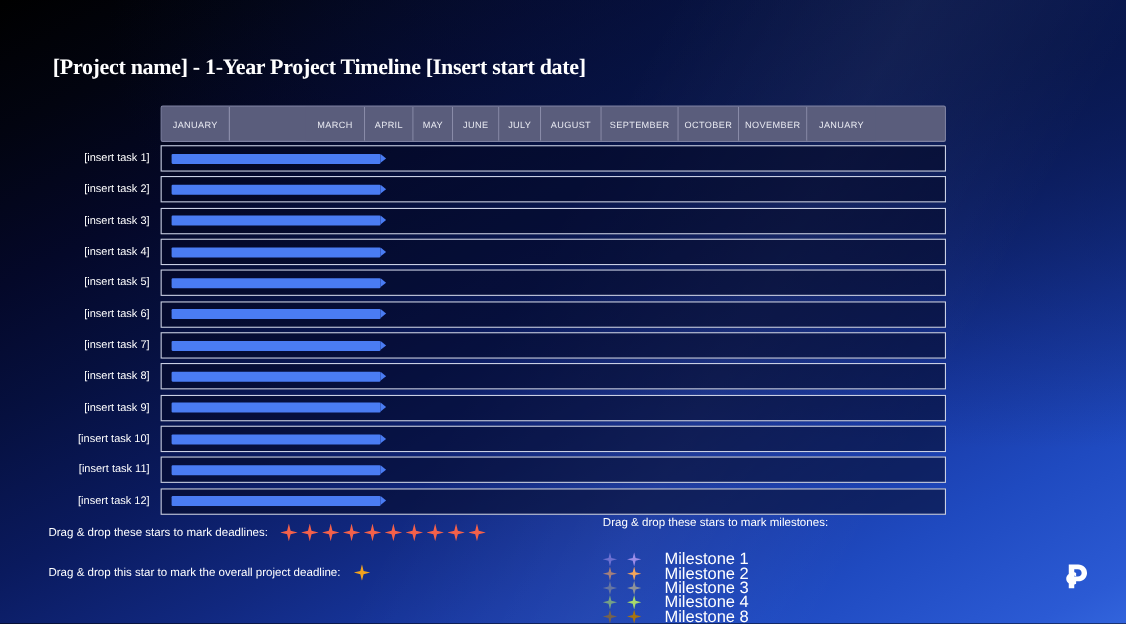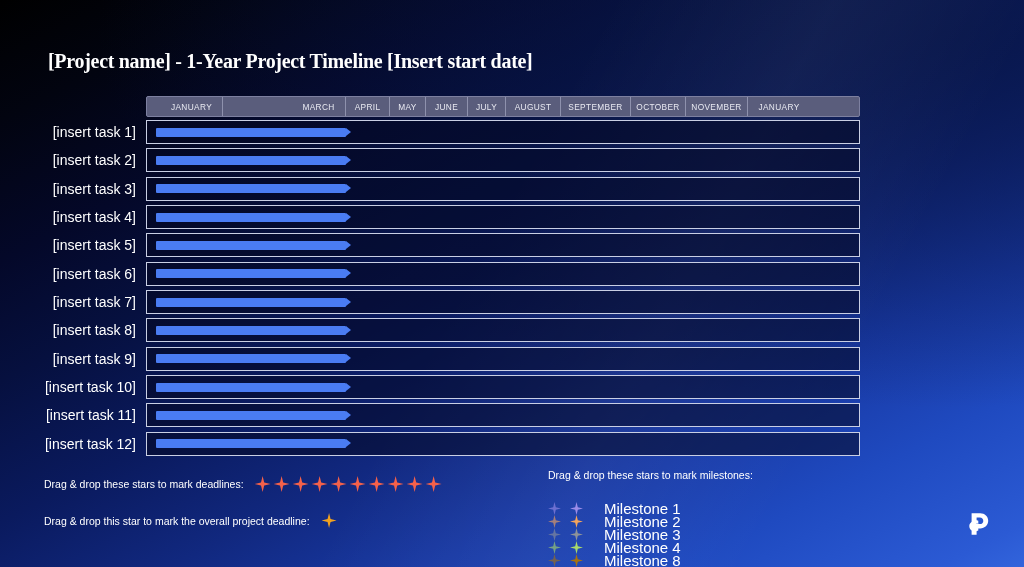--- a/index.html
+++ b/index.html
@@ -68,26 +68,25 @@
     left: 146px;
     top: 96px;
     width: 714px;
     z-index: 5;
   }
 
   
   #month-header {
     display: flex;
     width: 100%;
-    height: 21px;
+    height: 33px;
     background: #5a5d7c;
     border: 1px solid #7d80a0;
     border-radius: 2px;
     overflow: hidden;
-    padding-left: 14px;
   }
   .month-cell {
     flex: 0 0 auto;
     height: 100%;
     display: flex;
     align-items: center;
     justify-content: center;
     font-size: 8.3px;
     color: #e9eaf2;
     letter-spacing: 0.35px;
@@ -111,21 +110,21 @@
     align-items: center;
   }
 
   
   .task-label {
     position: absolute;
     right: 100%;
     margin-right: 11px;
     top: 50%;
     transform: translateY(-50%);
-    font-size: 14px;
+    font-size: 10px;
     color: #ffffff;
     white-space: nowrap;
     text-align: left;
   }
 
   
   .task-bar {
     height: 9px;
     width: 190px;
     margin-left: 9px;

